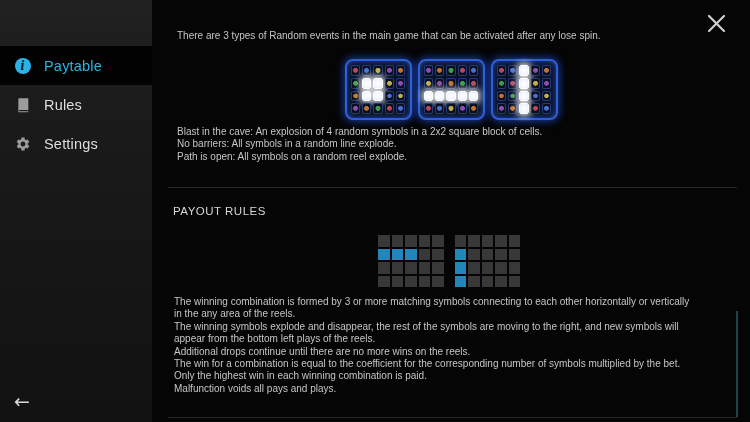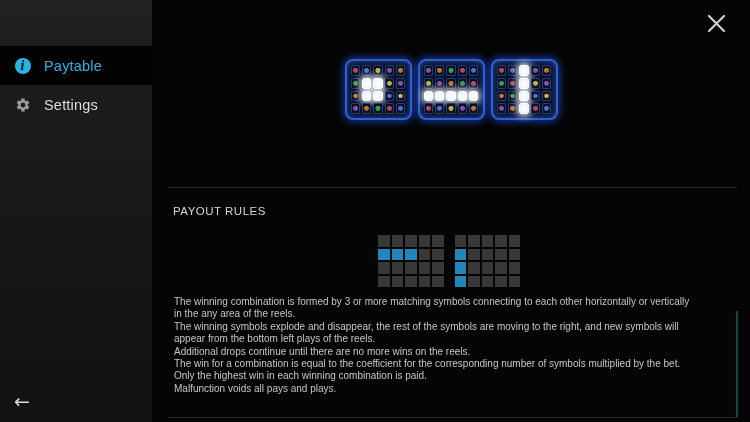--- a/index.html
+++ b/index.html
@@ -100,39 +100,48 @@
     <nav class="nav">
       <div class="nav-item active">
         <span class="nav-icon">
           <span class="info-badge">i</span>
         </span>
         <span class="nav-label">Paytable</span>
       </div>
       <div class="nav-item">
         <span class="nav-icon">
           <svg viewBox="0 0 24 24">
+              <path d="M5 3.5c0-.8.7-1.5 1.5-1.5H20v17.5H7c-.6 0-1 .4-1 1s.4 1 1 1h13V23H6.5C5.7 23 5 22.3 5 21.5V3.5zM8 2.5h2v16H8v-16z"></path>
+            </svg>
+        </span>
+        <span class="nav-label">Rules</span>
+      </div>
+      <div class="nav-item">
+        <span class="nav-icon">
+          <svg viewBox="0 0 24 24">
               <path d="M19.14 12.94c.04-.3.06-.61.06-.94 0-.32-.02-.64-.07-.94l2.03-1.58c.18-.14.23-.41.12-.61l-1.92-3.32c-.12-.22-.37-.29-.59-.22l-2.39.96c-.5-.38-1.03-.7-1.62-.94L14.4 2.81c-.04-.24-.24-.41-.48-.41h-3.84c-.24 0-.43.17-.47.41L9.25 5.35c-.59.24-1.13.57-1.62.94l-2.39-.96c-.22-.08-.47 0-.59.22L2.74 8.87c-.12.21-.08.47.12.61l2.03 1.58c-.05.3-.09.63-.09.94s.02.64.07.94l-2.03 1.58c-.18.14-.23.41-.12.61l1.92 3.32c.12.22.37.29.59.22l2.39-.96c.5.38 1.03.7 1.62.94l.36 2.54c.05.24.24.41.48.41h3.84c.24 0 .44-.17.47-.41l.36-2.54c.59-.24 1.13-.56 1.62-.94l2.39.96c.22.08.47 0 .59-.22l1.92-3.32c.12-.22.07-.47-.12-.61l-2.01-1.58zM12 15.6c-1.98 0-3.6-1.62-3.6-3.6s1.62-3.6 3.6-3.6 3.6 1.62 3.6 3.6-1.62 3.6-3.6 3.6z"></path>
             </svg>
         </span>
         <span class="nav-label">Settings</span>
       </div>
     </nav>
     <div class="back-btn">
       <span class="back-arrow">←</span>
     </div>
   </aside>
 
   <main class="main">
     <button class="close-btn" aria-label="close">
       <svg viewBox="0 0 23 23">
         <line x1="4" y1="4" x2="19" y2="19"></line>
         <line x1="19" y1="4" x2="4" y2="19"></line>
       </svg>
     </button>
 
+    <p class="body-text intro">There are 3 types of Random events in the main game that can be activated after any lose spin.</p>
 
     <div class="thumbs" id="thumbs">
         <div class="thumb">
           <div class="cell" style="background-image: radial-gradient(circle at 50% 48%, rgb(181, 72, 95) 0%, rgb(181, 72, 95) 36%, rgba(0, 0, 0, 0) 46%);"></div>
           <div class="cell" style="background-image: radial-gradient(circle at 50% 48%, rgb(74, 111, 208) 0%, rgb(74, 111, 208) 36%, rgba(0, 0, 0, 0) 46%);"></div>
           <div class="cell" style="background-image: radial-gradient(circle at 50% 48%, rgb(191, 174, 74) 0%, rgb(191, 174, 74) 36%, rgba(0, 0, 0, 0) 46%);"></div>
           <div class="cell" style="background-image: radial-gradient(circle at 50% 48%, rgb(138, 79, 174) 0%, rgb(138, 79, 174) 36%, rgba(0, 0, 0, 0) 46%);"></div>
           <div class="cell" style="background-image: radial-gradient(circle at 50% 48%, rgb(192, 114, 46) 0%, rgb(192, 114, 46) 36%, rgba(0, 0, 0, 0) 46%);"></div>
           <div class="cell" style="background-image: radial-gradient(circle at 50% 48%, rgb(63, 154, 78) 0%, rgb(63, 154, 78) 36%, rgba(0, 0, 0, 0) 46%);"></div>
           <div class="cell glow"></div>
@@ -189,20 +198,23 @@
           <div class="cell" style="background-image: radial-gradient(circle at 50% 48%, rgb(74, 111, 208) 0%, rgb(74, 111, 208) 36%, rgba(0, 0, 0, 0) 46%);"></div>
           <div class="cell" style="background-image: radial-gradient(circle at 50% 48%, rgb(191, 174, 74) 0%, rgb(191, 174, 74) 36%, rgba(0, 0, 0, 0) 46%);"></div>
           <div class="cell" style="background-image: radial-gradient(circle at 50% 48%, rgb(138, 79, 174) 0%, rgb(138, 79, 174) 36%, rgba(0, 0, 0, 0) 46%);"></div>
           <div class="cell" style="background-image: radial-gradient(circle at 50% 48%, rgb(192, 114, 46) 0%, rgb(192, 114, 46) 36%, rgba(0, 0, 0, 0) 46%);"></div>
           <div class="cell glow"></div>
           <div class="cell" style="background-image: radial-gradient(circle at 50% 48%, rgb(181, 72, 95) 0%, rgb(181, 72, 95) 36%, rgba(0, 0, 0, 0) 46%);"></div>
           <div class="cell" style="background-image: radial-gradient(circle at 50% 48%, rgb(74, 111, 208) 0%, rgb(74, 111, 208) 36%, rgba(0, 0, 0, 0) 46%);"></div>
         </div>
       </div>
 
+    <p class="body-text desc">Blast in the cave: An explosion of 4 random symbols in a 2x2 square block of cells.
+No barriers: All symbols in a random line explode.
+Path is open: All symbols on a random reel explode.</p>
 
     <div class="divider d1"></div>
 
     <h2 class="section-title t-payout">PAYOUT RULES</h2>
 
     <div class="payout-grids" id="payout-grids">
         <div class="pgrid">
           <div class="pcell" style="background: rgb(56, 56, 56);"></div>
           <div class="pcell" style="background: rgb(56, 56, 56);"></div>
           <div class="pcell" style="background: rgb(56, 56, 56);"></div>

